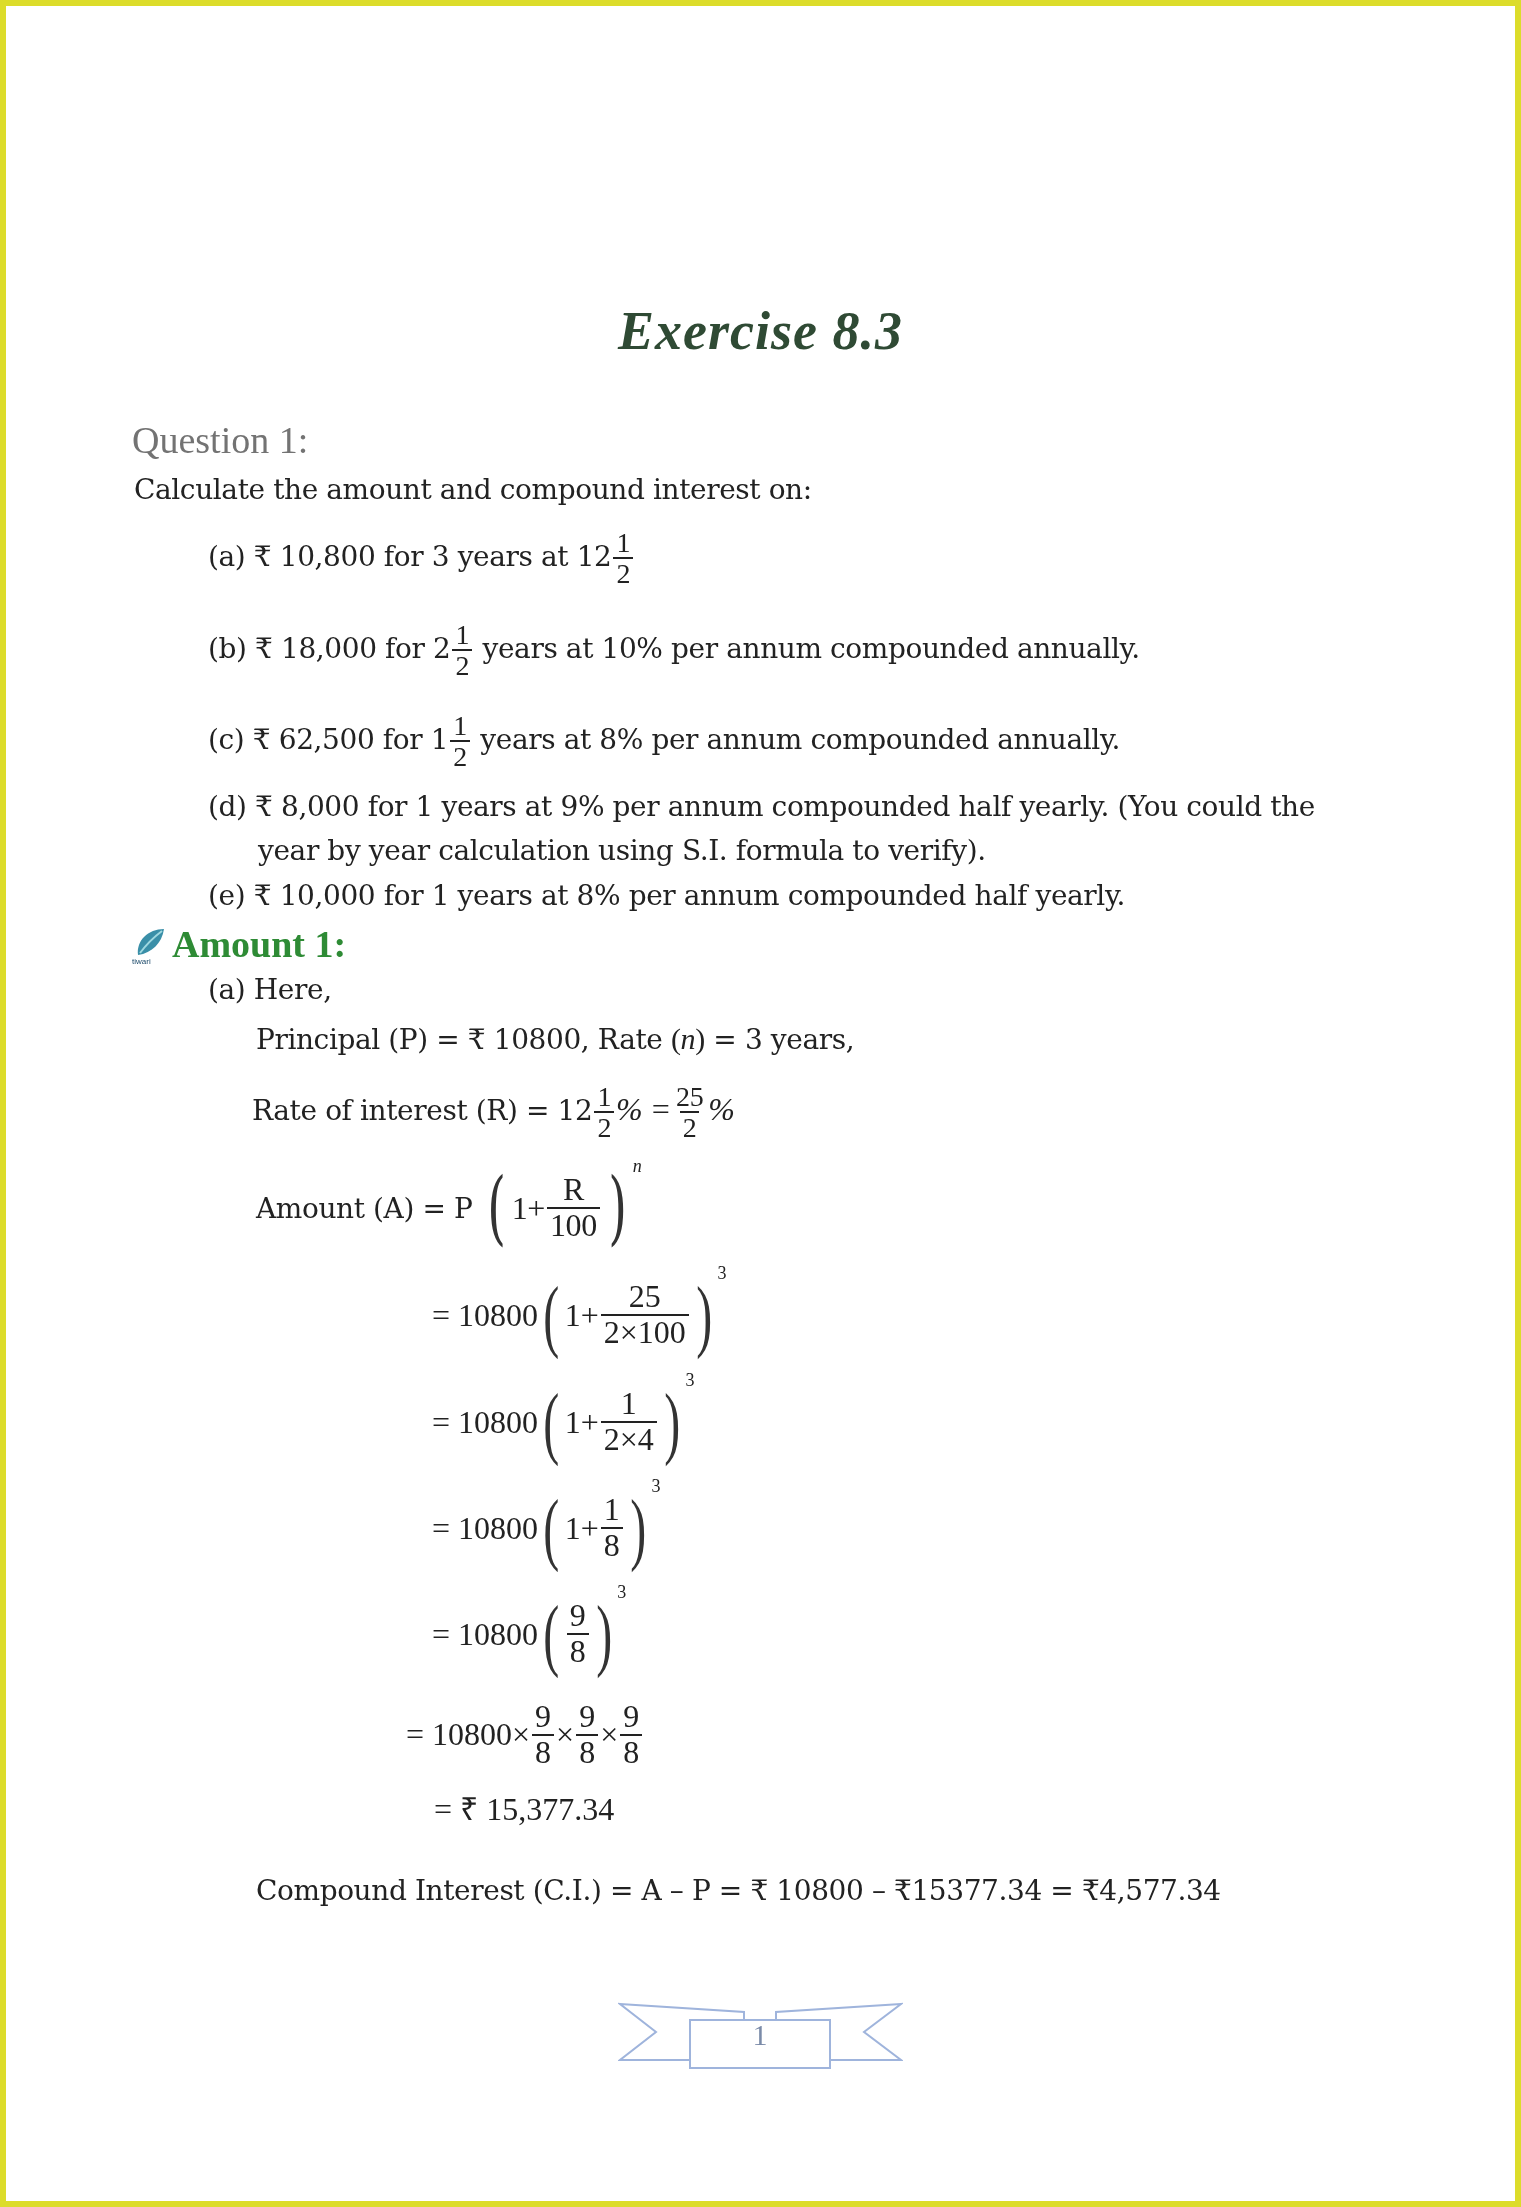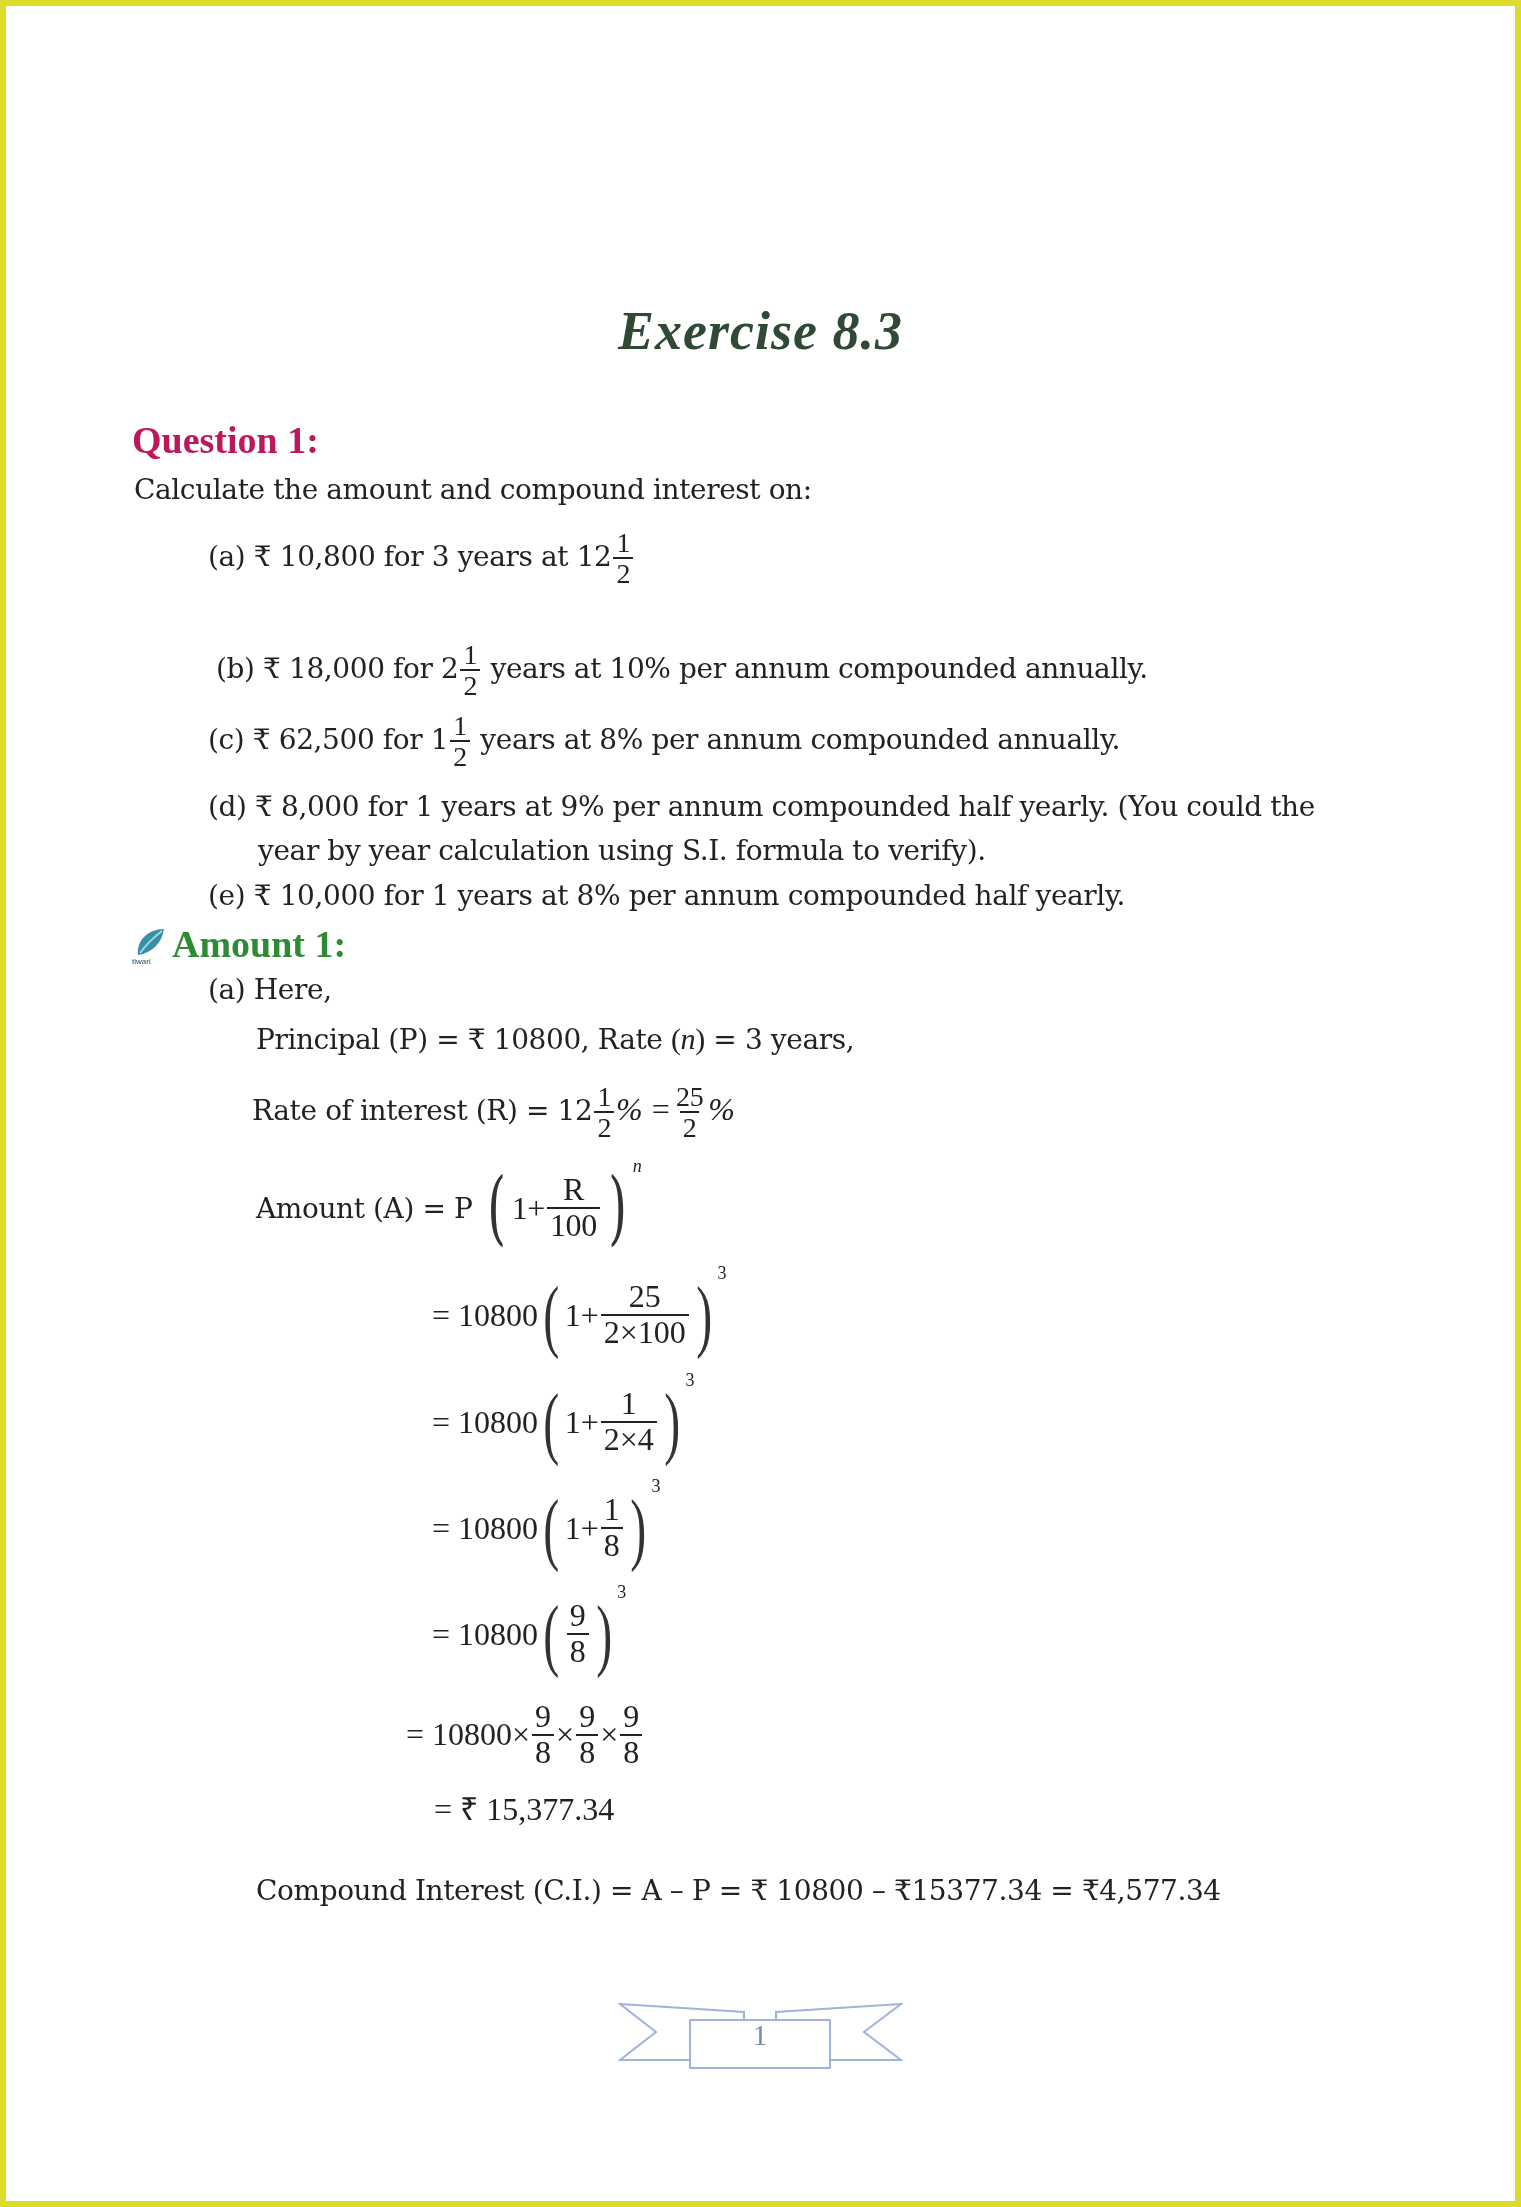--- a/index.html
+++ b/index.html
@@ -15,22 +15,22 @@
     pointer-events: none;
   }
   .abs { position: absolute; white-space: nowrap; }
   .title {
     left: 0; width: 1521px; text-align: center; top: 300px;
     font-family: "Liberation Serif", serif; font-style: italic; font-weight: bold;
     font-size: 54px; color: #2f4a34; letter-spacing: 1px;
   }
   .q-head {
     left: 132px; top: 418px;
-    font-family: "Liberation Serif", serif; font-weight: bold;
-    font-size: 38px; color: #be185d;
+    font-family: "Liberation Serif", serif; font-weight: normal;
+    font-size: 38px; color: #737373;
   }
   .a-head {
     left: 172px; top: 922px;
     font-family: "Liberation Serif", serif; font-weight: bold;
     font-size: 38px; color: #2e8b35;
   }
   .body-text {
     font-family: "DejaVu Serif", serif; font-size: 28px; color: #222;
     letter-spacing: -0.4px;
   }
@@ -66,21 +66,21 @@
 <div class="abs body-text" style="left:134px; top:473px;">Calculate the amount and compound interest on:</div>
 
 <div class="abs body-text" style="left:208px; top:528px;">
   <span>(a)</span>
   <span>₹ 10,800 for 3 years at 12</span><span class="frac math" style="font-size:28px;">
       <span class="num">1</span>
       <span class="den">2</span>
     </span>
 </div>
 
-<div class="abs body-text" style="left:216px; top:620px;margin-top:20px;">
+<div class="abs body-text" style="left:208px; top:620px;">
   <span>(b)</span>
   <span>₹ 18,000 for 2</span><span class="frac math" style="font-size:28px;">
       <span class="num">1</span>
       <span class="den">2</span>
     </span>
   <span>years at 10% per annum compounded annually.</span>
 </div>
 
 <div class="abs body-text" style="left:208px; top:711px;">
   <span>(c)</span>

